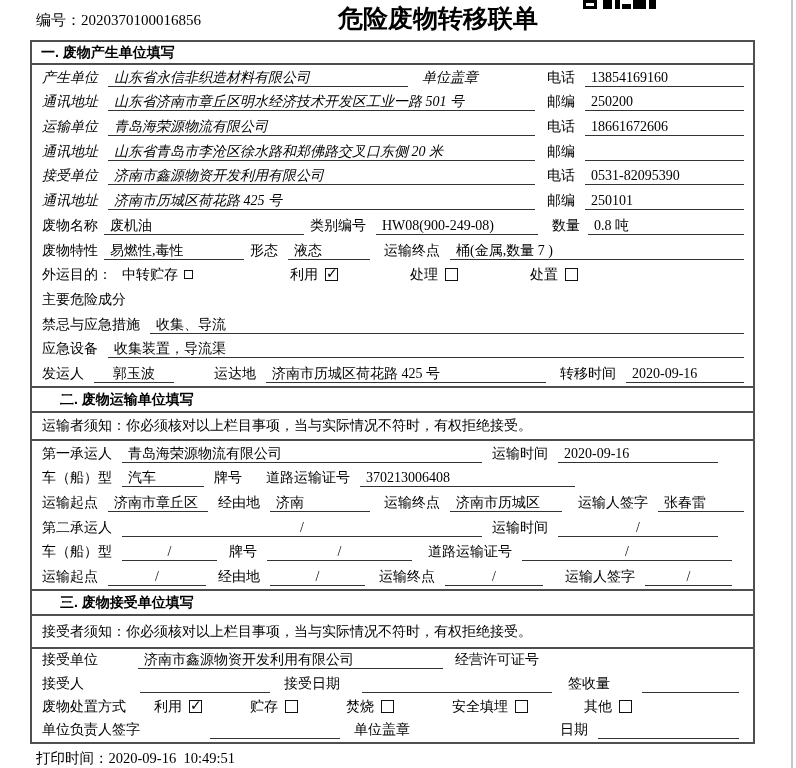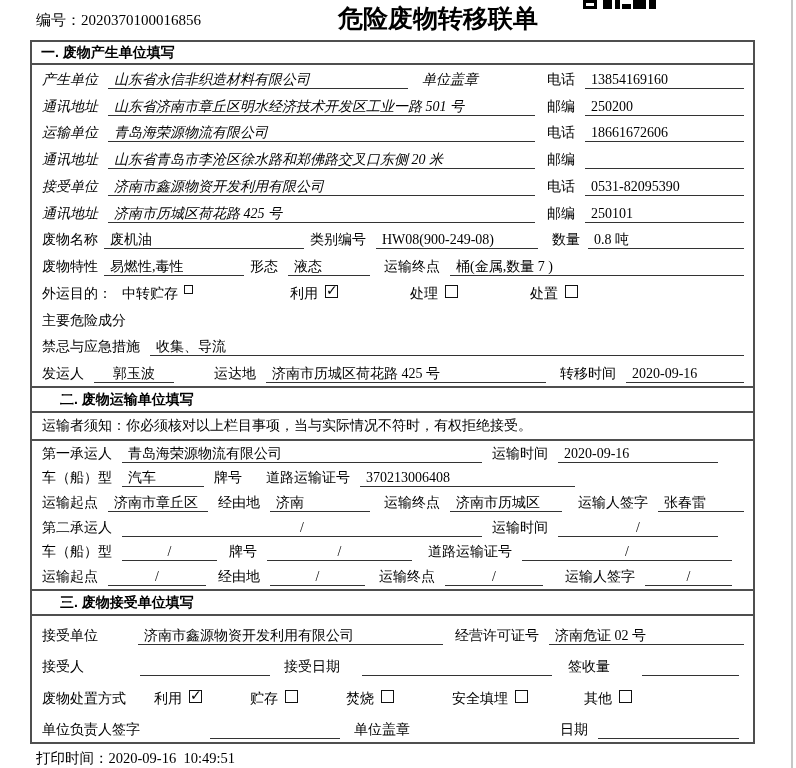--- a/index.html
+++ b/index.html
@@ -35,21 +35,21 @@
 
   .frow { flex:1; display:flex; align-items:flex-end; padding:0 9px 3px 10px; }
   .seg { display:flex; align-items:flex-end; }
   .seg505 { width:505px;font-style:italic; }
   .l { white-space:nowrap; margin-right:10px; height:18px; line-height:18px; }
   .u { border-bottom:1px solid #333; white-space:nowrap; padding:0 2px 0 6px;
     height:18px; line-height:18px; overflow:hidden; }
   .grow { flex:1; }
   .ctr { text-align:center; padding:0; }
 
-  .opt { display:flex; align-items:flex-start; height:18px; }
+  .opt { display:flex; align-items:center; height:18px; }
   .optl { white-space:nowrap; }
   .cb { display:inline-block; width:13px; height:13px; border:1.5px solid #111;
     margin-left:7px; margin-bottom:1px; position:relative; flex:0 0 auto; }
   .cb.small { width:9px; height:9px; border-width:1px; margin-left:6px; }
   .cb.checked::after { content:"✓"; position:absolute; left:0px; top:-4px;
     font-size:14px; font-weight:bold; font-family:"DejaVu Sans",sans-serif; }
 
   .footer { position:absolute; left:36px; top:749px; white-space:pre; font-size:14.5px; }
   .edge { position:absolute; right:3px; top:0; width:2px; height:768px; background:#c6c6c6; }
 </style>
@@ -171,20 +171,24 @@
 
       <div class="frow">
         <span class="l">主要危险成分</span>
       </div>
 
       <div class="frow">
         <span class="l">禁忌与应急措施</span>
         <span class="u grow">收集、导流</span>
       </div>
 
+      <div class="frow">
+        <span class="l">应急设备</span>
+        <span class="u grow">收集装置，导流渠</span>
+      </div>
 
       <div class="frow">
         <span class="l">发运人</span>
         <span class="u ctr" style="width:80px">郭玉波</span>
         <span class="l" style="margin-left:40px">运达地</span>
         <span class="u" style="width:280px">济南市历城区荷花路 425 号</span>
         <span class="l" style="margin-left:14px">转移时间</span>
         <span class="u grow">2020-09-16</span>
       </div>
     </div>
@@ -243,27 +247,29 @@
         <span class="l" style="margin-left:12px">经由地</span>
         <span class="u ctr" style="width:95px">/</span>
         <span class="l" style="margin-left:14px">运输终点</span>
         <span class="u ctr" style="width:98px">/</span>
         <span class="l" style="margin-left:22px">运输人签字</span>
         <span class="u ctr grow" style="margin-right:12px">/</span>
       </div>
     </div>
 
     <div class="sh mid">三. 废物接受单位填写</div>
+    <div class="notice n3">
+      <span>接受者须知：你必须核对以上栏目事项，当与实际情况不符时，有权拒绝接受。</span>
+    </div>
     <div class="b3">
 
       <div class="frow">
         <span class="l">接受单位</span>
         <span class="u" style="width:305px;margin-left:30px">济南市鑫源物资开发利用有限公司</span>
         <span class="l" style="margin-left:12px">经营许可证号</span>
-        <span class="u grow">济南危证 02 号</span>
       </div>
 
       <div class="frow">
         <span class="l">接受人</span>
         <span class="u" style="width:130px;margin-left:46px"></span>
         <span class="l" style="margin-left:14px">接受日期</span>
         <span class="u" style="width:190px;margin-left:12px"></span>
         <span class="l" style="margin-left:16px">签收量</span>
         <span class="u grow" style="margin-left:22px;margin-right:5px"></span>
       </div>

